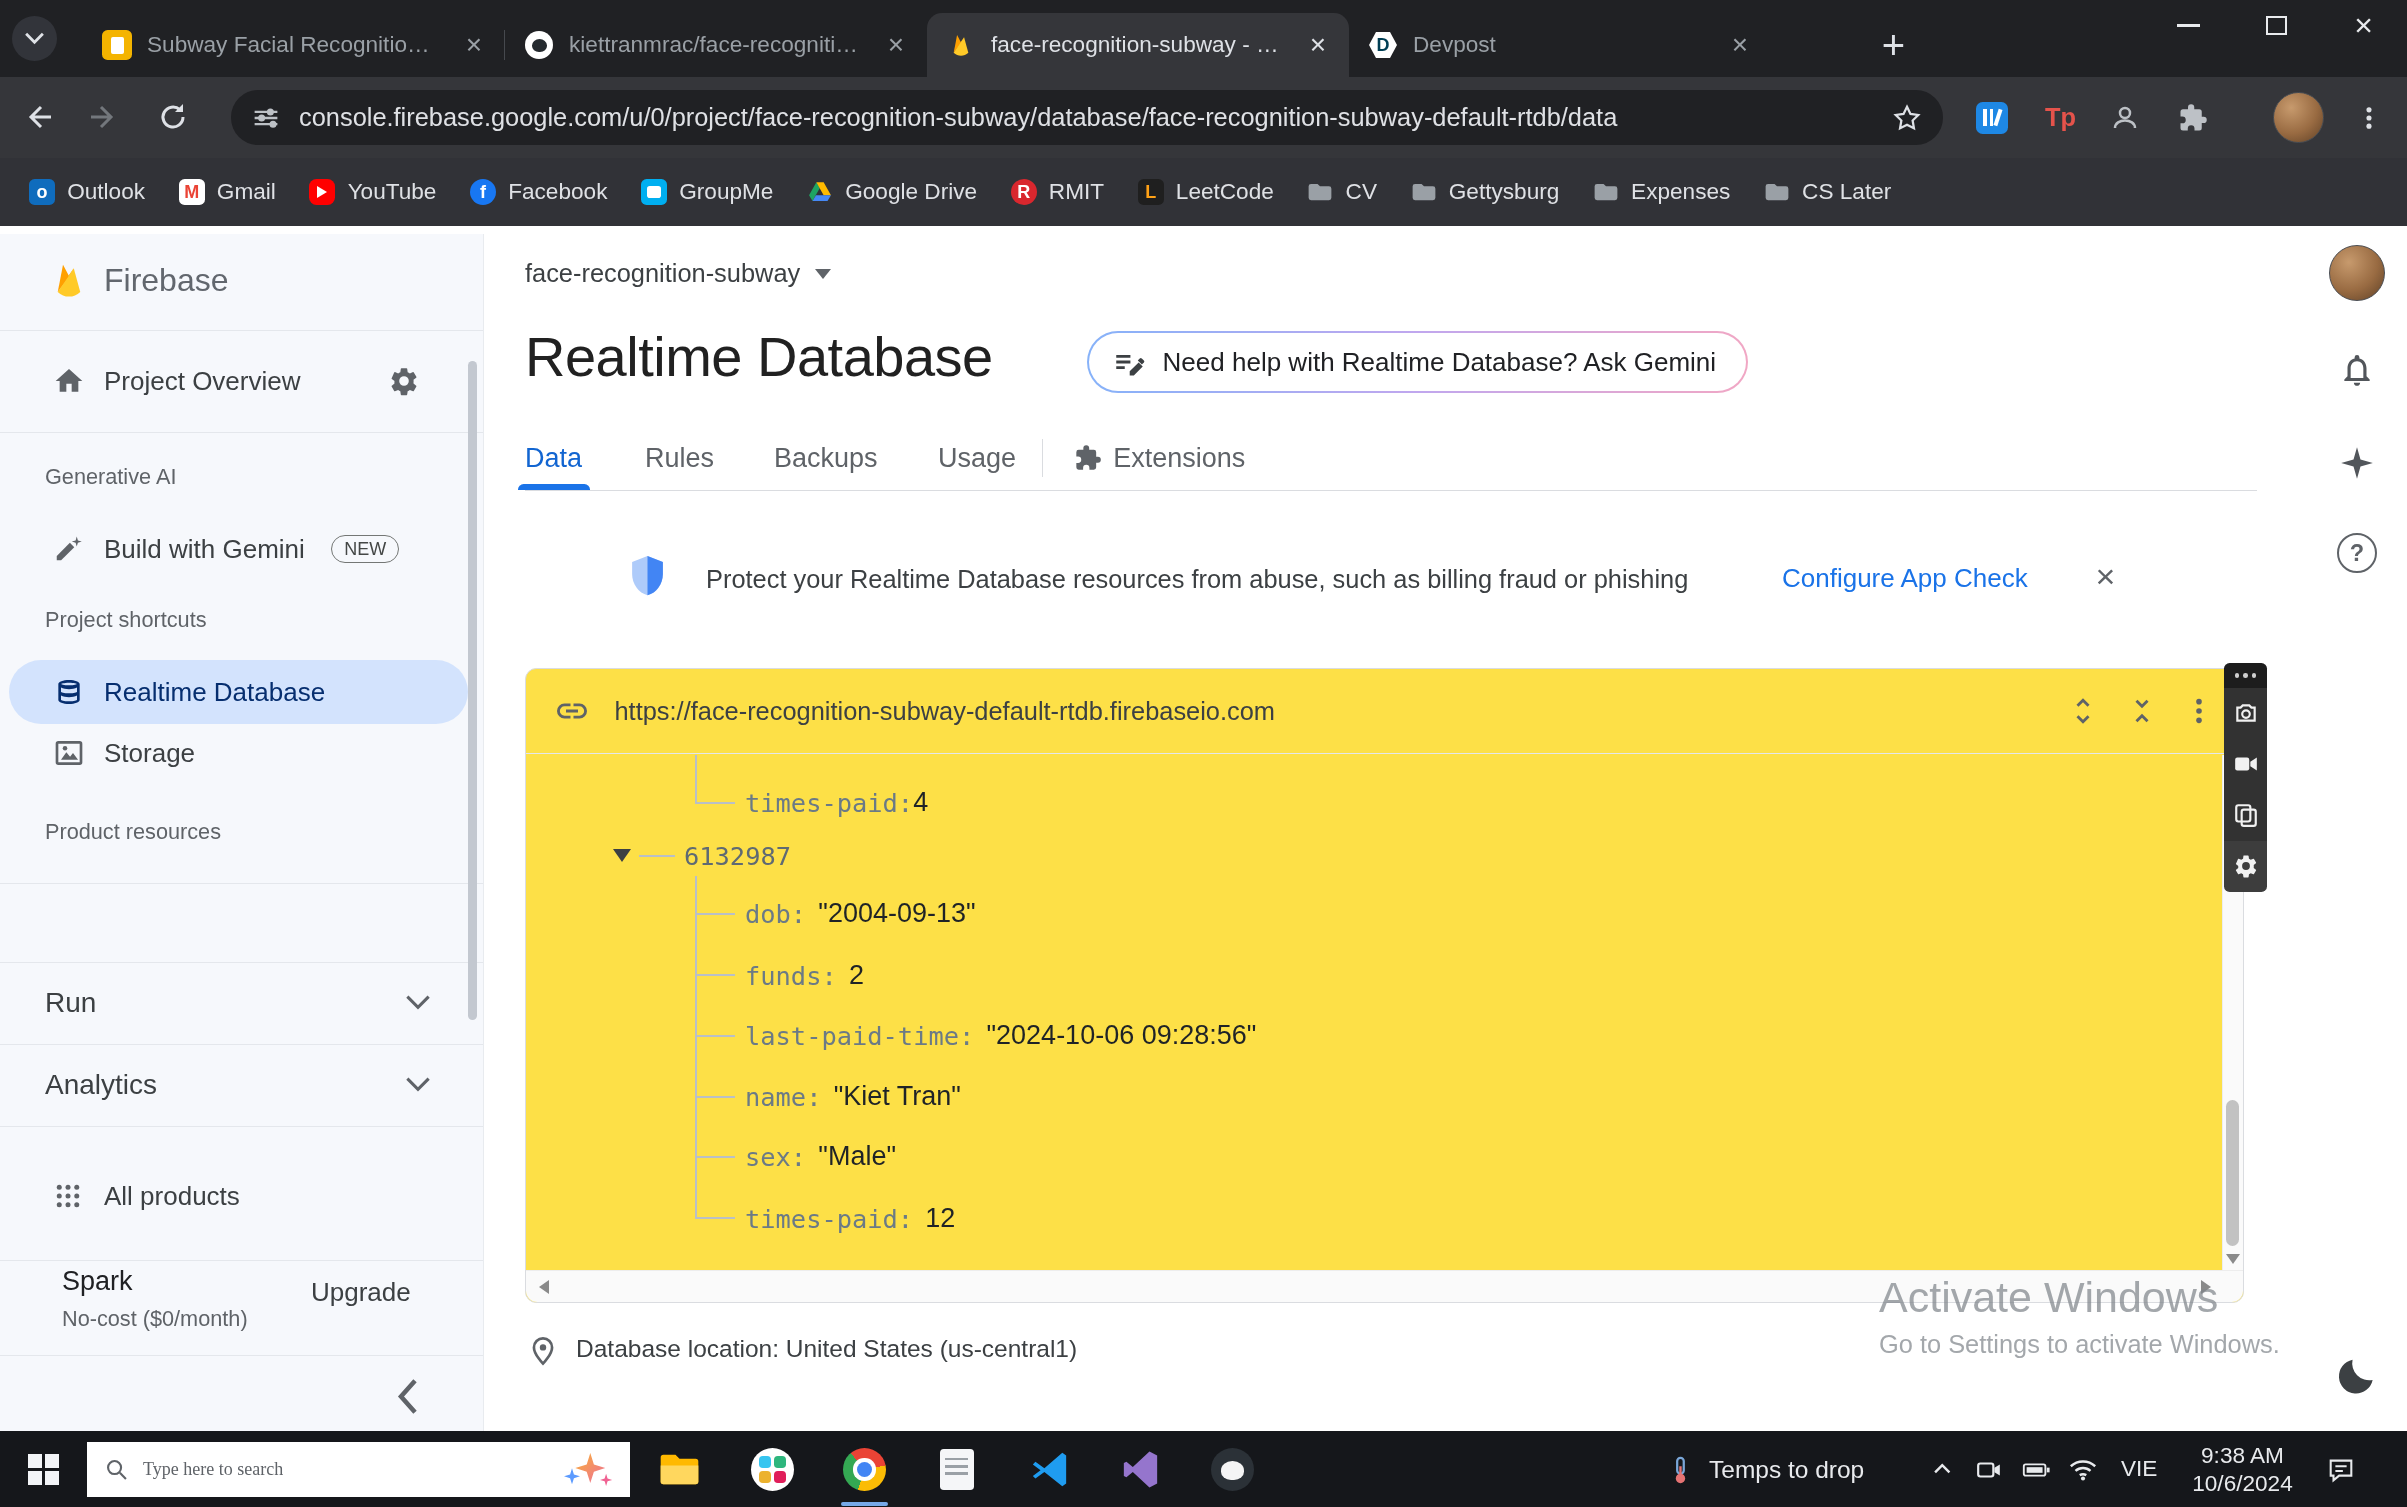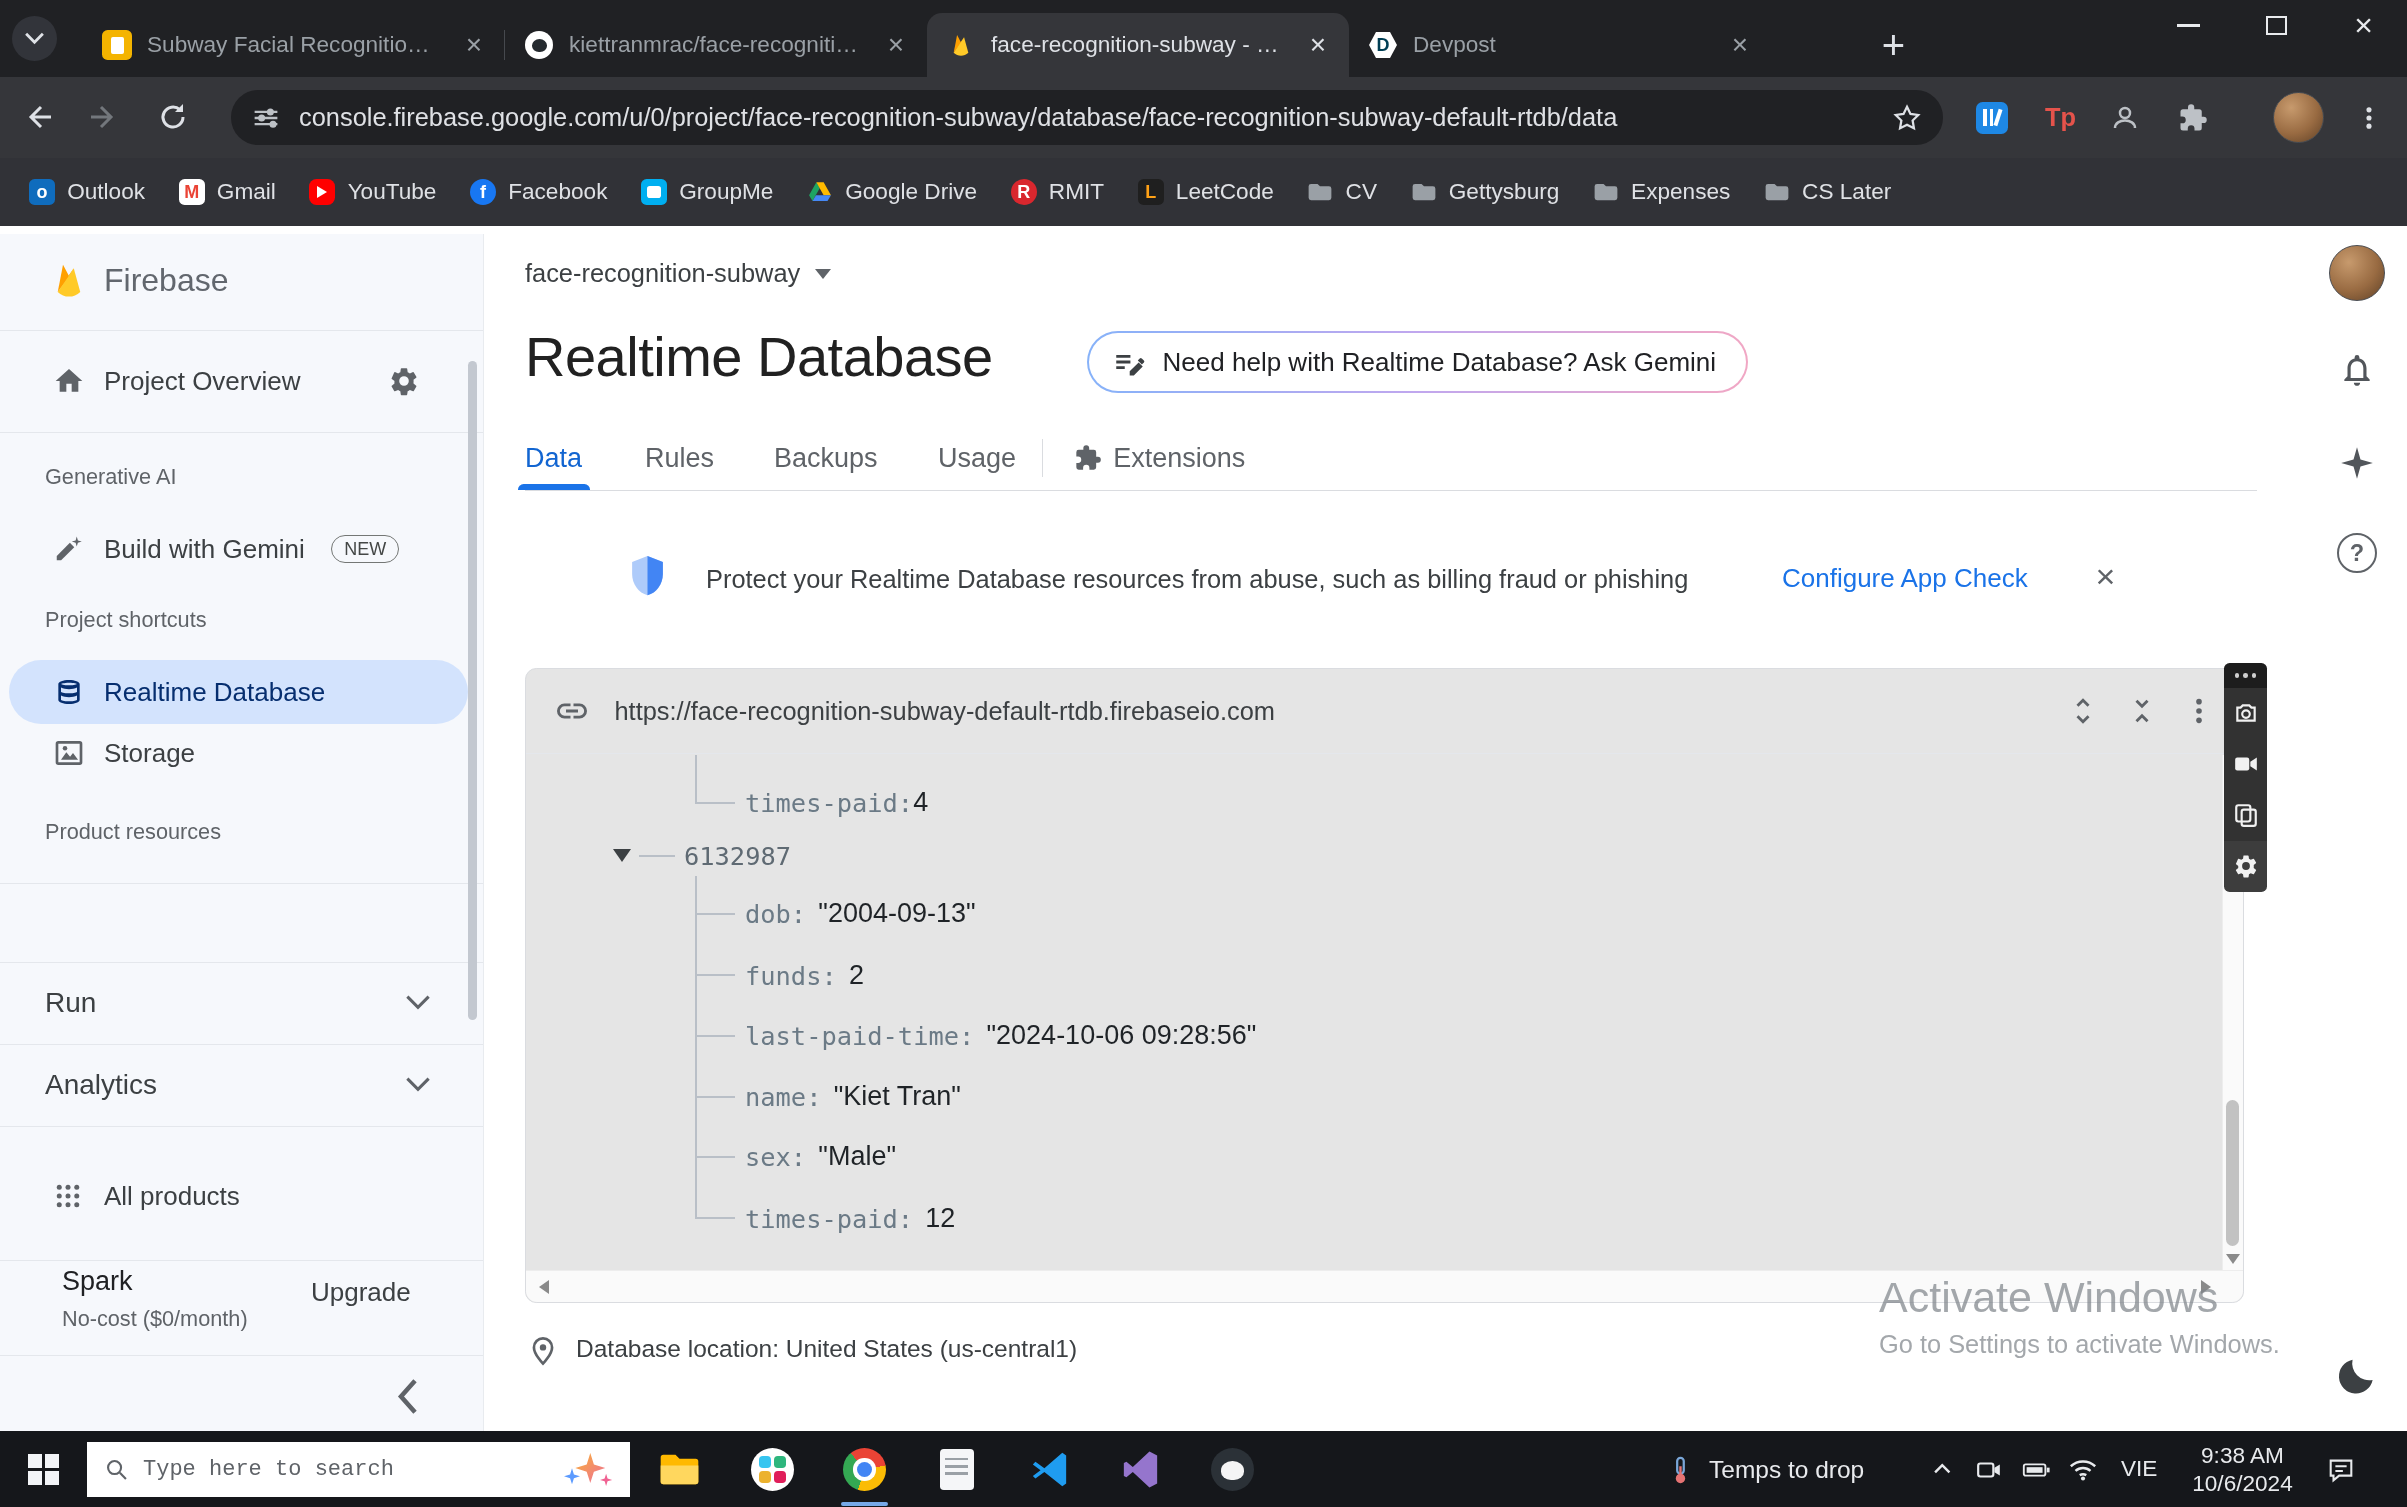--- a/index.html
+++ b/index.html
@@ -76,21 +76,21 @@
 .ftab{position:absolute;top:0;height:64px;display:flex;align-items:center;gap:11.3px;font-size:27px;font-weight:500;color:#5f6368;cursor:pointer}
 .ftab.active{color:#1265d1}
 .ftab.active::after{content:"";position:absolute;left:-7.5px;right:-7.5px;bottom:0;height:5.6px;background:#1a73e8;border-radius:5.6px 5.6px 0 0}
 .ftabsep{position:absolute;left:1042px;top:13px;width:0.9px;height:38px;background:#dadce0}
 .mainhr{position:absolute;left:525px;top:264px;width:1732px;height:0.9px;background:#dadce0}
 .banner-text{position:absolute;left:706px;top:337px;font-size:25.4px;color:#3c4043;line-height:32px}
 .banner-link{position:absolute;left:1782px;top:337px;font-size:26px;font-weight:500;color:#1a73e8;cursor:pointer}
 .banner-x{position:absolute;left:2083px;top:328px;width:45px;height:45px;display:flex;align-items:center;justify-content:center;font-size:34px;color:#5f6368;cursor:pointer}
 .shield{position:absolute;left:627px;top:328px}
 
-.card{position:absolute;left:525px;top:442px;width:1719px;height:635px;border:0.9px solid #dadce0;border-radius:11.3px;background:#e5e5e5}
+.card{position:absolute;left:525px;top:442px;width:1719px;height:635px;border:0.9px solid #dadce0;border-radius:11.3px;background:#fde047}
 .cardhead{position:absolute;left:0;right:0;top:0;height:85px;display:flex;align-items:center;padding:0 28px;gap:24.5px;border-bottom:0.9px solid #e4e7ec}
 .dburl{font-size:25.4px;color:#3c4043;flex:1;white-space:nowrap;overflow:hidden}
 .headic{display:flex;color:#5f6368;cursor:pointer}
 .cardbody{position:absolute;left:0;top:86px;right:21.7px;bottom:32px;overflow:hidden}
 .tline{position:absolute;background:#b9bfc7}
 .tkey{font-family:"DejaVu Sans Mono","Liberation Mono",monospace;font-size:25.4px;color:#6b7a86}
 .tval{font-size:27px;color:#1f2327;margin-left:12.2px}
 .trow{position:absolute;height:41px;display:flex;align-items:center;cursor:pointer}
 .tri{position:absolute;left:87px;top:94px;width:0;height:0;border-left:9.4px solid transparent;border-right:9.4px solid transparent;border-top:13px solid #3c4043;cursor:pointer}
 .vtrack{position:absolute;top:86px;right:0;width:21px;bottom:32px;background:#fafafa;border-left:0.9px solid #ededed}
@@ -115,21 +115,21 @@
 .capbar .caphead i{width:4.7px;height:4.7px;border-radius:50%;background:#cfcfcf}
 .capbtn{width:43px;height:51px;background:#323232;display:flex;align-items:center;justify-content:center;color:#f1f1f1;cursor:pointer}
 .capbtn:last-child{border-radius:0 0 5.6px 5.6px;background:#3d3d3d}
 
 
 .taskbar{position:absolute;left:0;bottom:0;width:2408px;height:77px;background:#15171b;color:#e8eaed}
 .tstart{position:absolute;left:0;top:0;width:87px;height:77px;display:flex;align-items:center;justify-content:center}
 .winlogo{display:grid;grid-template-columns:14px 14px;grid-template-rows:14px 14px;gap:2.8px}
 .winlogo i{background:#f2f4f7}
 .tsearch{position:absolute;left:87px;top:11.3px;width:543px;height:55px;background:#fff;display:flex;align-items:center;padding:0 13px 0 17px;gap:13px}
-.tsearch input{border:0;outline:0;flex:1;font-size:22px;color:#202124;font-family:Liberation Mono, monospace}
+.tsearch input{border:0;outline:0;flex:1;font-size:18px;color:#202124;font-family:Liberation Serif, serif}
 .tsearch input::placeholder{color:#5f6368}
 .spark4{clip-path:polygon(50% 0,62% 38%,100% 50%,62% 62%,50% 100%,38% 62%,0 50%,38% 38%)}
 .tbicon{position:absolute;top:13px;width:51px;height:51px;display:flex;align-items:center;justify-content:center}
 .chrome-logo{width:43px;height:43px;border-radius:50%;background:conic-gradient(from -40deg,#ea4335 0 33%,#fbbc05 0 66%,#34a853 0);position:relative}
 .chrome-logo i{position:absolute;inset:10.4px;background:#fff;border-radius:50%}
 .chrome-logo b{position:absolute;inset:14px;background:#4285f4;border-radius:50%}
 .docicon{width:34px;height:41px;background:#f5f6f8;border-radius:3.8px;display:flex;flex-direction:column;gap:4.7px;padding:8.5px 5.6px}
 .docicon i{height:2.8px;background:#9aa0a6}
 .ghicon{width:43px;height:43px;border-radius:50%;background:#2b3137;position:relative}
 .ghicon i{position:absolute;left:10.4px;top:13px;width:22.6px;height:19px;background:#f5f5f5;border-radius:50% 50% 44% 44%}

